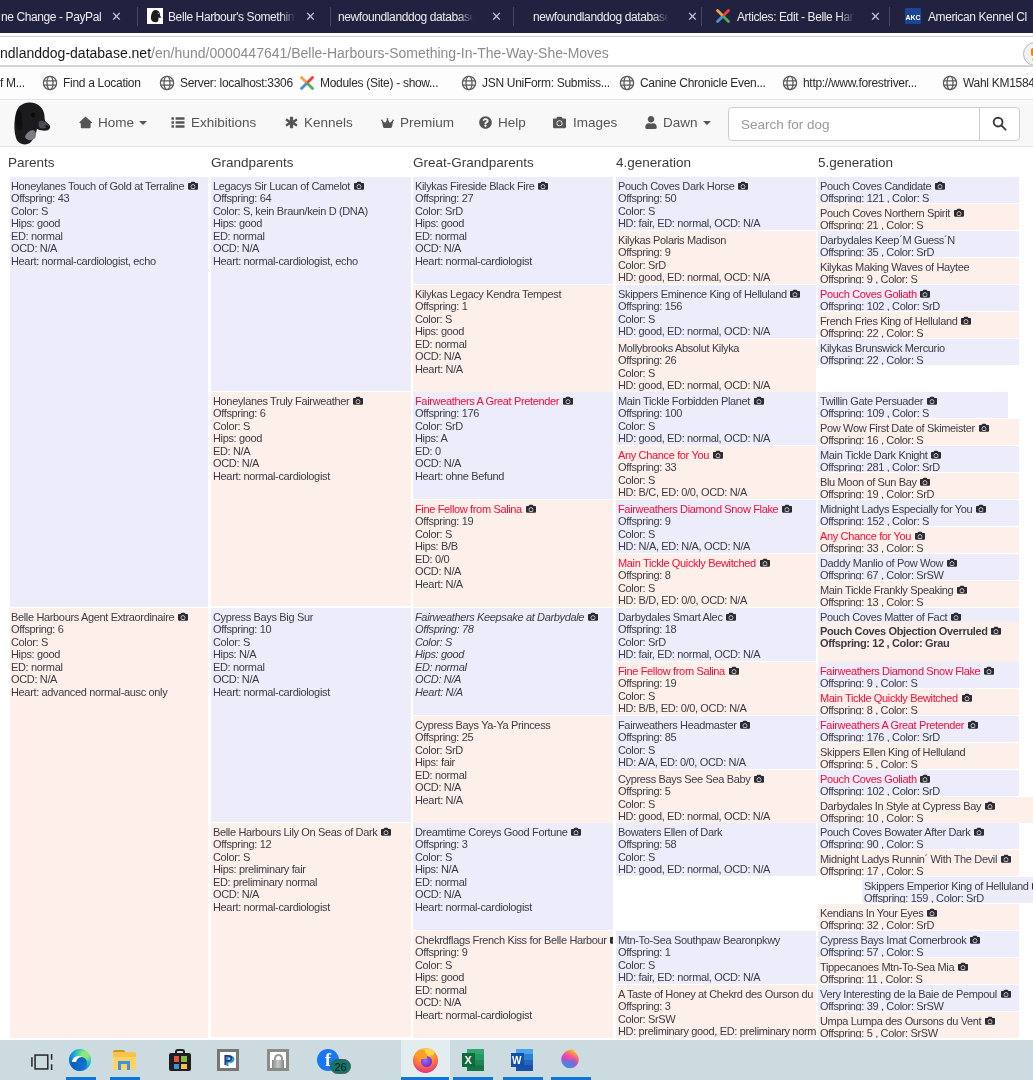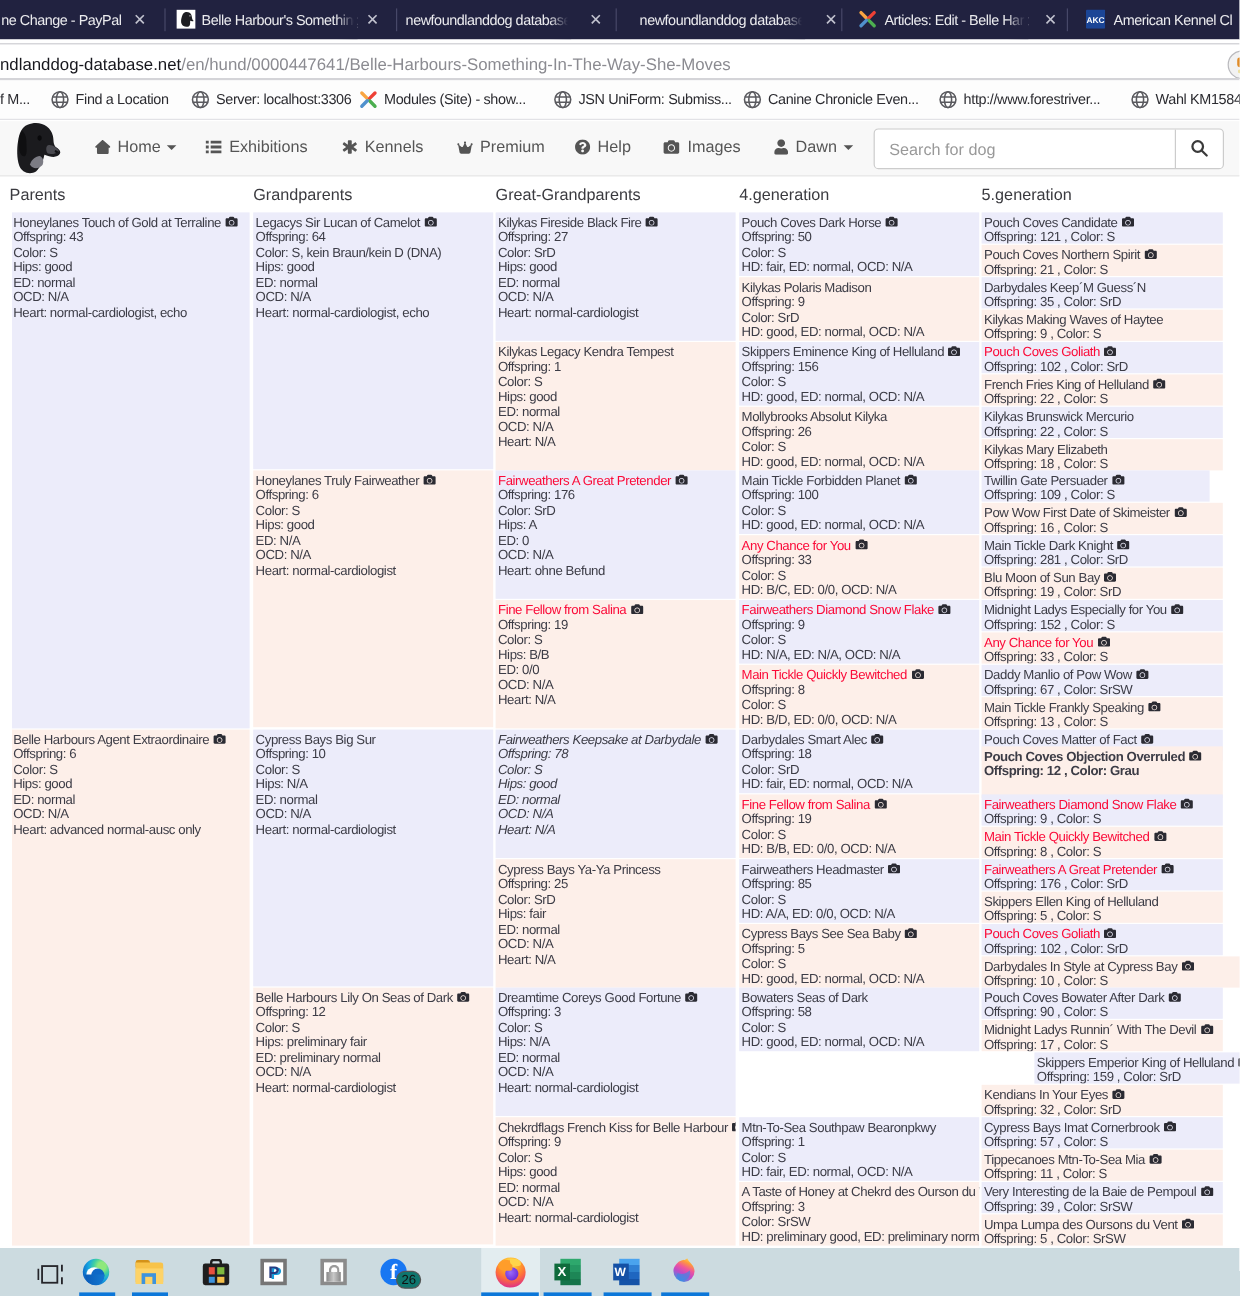--- a/index.html
+++ b/index.html
@@ -440,21 +440,21 @@
     </div>
 <div class="cell pnk" style="left:616px;top:770px;width:200px;height:52.699999999999996px;">
       <div class="nm">Cypress Bays See Sea Baby <svg class="cam" viewBox="0 0 512 512">
           <path fill="#2b2b33" d="M512 144v256c0 26.5-21.5 48-48 48H48c-26.5 0-48-21.5-48-48V144c0-26.5 21.5-48 48-48h88l12.3-32.9c7-18.7 24.9-31.1 44.9-31.1h125.5c20 0 37.9 12.4 44.9 31.1L376 96h88c26.5 0 48 21.5 48 48zM376 288c0-66.2-53.8-120-120-120s-120 53.8-120 120 53.8 120 120 120 120-53.8 120-120zm-32 0c0 48.5-39.5 88-88 88s-88-39.5-88-88 39.5-88 88-88 88 39.5 88 88z"></path>
         </svg></div>
       <div class="ln">Offspring: 5</div>
       <div class="ln">Color: S</div>
       <div class="ln">HD: good, ED: normal, OCD: N/A</div>
     </div>
 <div class="cell lav" style="left:616px;top:823px;width:200px;height:52.699999999999996px;">
-      <div class="nm">Bowaters Seas of Dark</div>
+      <div class="nm">Bowaters Ellen of Dark</div>
       <div class="ln">Offspring: 58</div>
       <div class="ln">Color: S</div>
       <div class="ln">HD: good, ED: normal, OCD: N/A</div>
     </div>
 <div class="cell lav" style="left:616px;top:931px;width:200px;height:52.699999999999996px;">
       <div class="nm">Mtn-To-Sea Southpaw Bearonpkwy</div>
       <div class="ln">Offspring: 1</div>
       <div class="ln">Color: S</div>
       <div class="ln">HD: fair, ED: normal, OCD: N/A</div>
     </div>
@@ -492,24 +492,20 @@
     </div>
 <div class="cell pnk" style="left:818px;top:312px;width:201px;height:25.7px;">
       <div class="nm">French Fries King of Helluland <svg class="cam" viewBox="0 0 512 512">
           <path fill="#2b2b33" d="M512 144v256c0 26.5-21.5 48-48 48H48c-26.5 0-48-21.5-48-48V144c0-26.5 21.5-48 48-48h88l12.3-32.9c7-18.7 24.9-31.1 44.9-31.1h125.5c20 0 37.9 12.4 44.9 31.1L376 96h88c26.5 0 48 21.5 48 48zM376 288c0-66.2-53.8-120-120-120s-120 53.8-120 120 53.8 120 120 120 120-53.8 120-120zm-32 0c0 48.5-39.5 88-88 88s-88-39.5-88-88 39.5-88 88-88 88 39.5 88 88z"></path>
         </svg></div>
       <div class="ln">Offspring: 22 , Color: S</div>
     </div>
 <div class="cell lav" style="left:818px;top:339px;width:201px;height:25.7px;">
       <div class="nm">Kilykas Brunswick Mercurio</div>
       <div class="ln">Offspring: 22 , Color: S</div>
-    </div>
-<div class="cell pnk" style="left:818px;top:366px;width:201px;height:25.7px;">
-      <div class="nm">Kilykas Mary Elizabeth</div>
-      <div class="ln">Offspring: 18 , Color: S</div>
     </div>
 <div class="cell lav" style="left:818px;top:392px;width:190px;height:25.7px;">
       <div class="nm">Twillin Gate Persuader <svg class="cam" viewBox="0 0 512 512">
           <path fill="#2b2b33" d="M512 144v256c0 26.5-21.5 48-48 48H48c-26.5 0-48-21.5-48-48V144c0-26.5 21.5-48 48-48h88l12.3-32.9c7-18.7 24.9-31.1 44.9-31.1h125.5c20 0 37.9 12.4 44.9 31.1L376 96h88c26.5 0 48 21.5 48 48zM376 288c0-66.2-53.8-120-120-120s-120 53.8-120 120 53.8 120 120 120 120-53.8 120-120zm-32 0c0 48.5-39.5 88-88 88s-88-39.5-88-88 39.5-88 88-88 88 39.5 88 88z"></path>
         </svg></div>
       <div class="ln">Offspring: 109 , Color: S</div>
     </div>
 <div class="cell pnk" style="left:818px;top:419px;width:201px;height:25.7px;">
       <div class="nm">Pow Wow First Date of Skimeister <svg class="cam" viewBox="0 0 512 512">
           <path fill="#2b2b33" d="M512 144v256c0 26.5-21.5 48-48 48H48c-26.5 0-48-21.5-48-48V144c0-26.5 21.5-48 48-48h88l12.3-32.9c7-18.7 24.9-31.1 44.9-31.1h125.5c20 0 37.9 12.4 44.9 31.1L376 96h88c26.5 0 48 21.5 48 48zM376 288c0-66.2-53.8-120-120-120s-120 53.8-120 120 53.8 120 120 120 120-53.8 120-120zm-32 0c0 48.5-39.5 88-88 88s-88-39.5-88-88 39.5-88 88-88 88 39.5 88 88z"></path>

